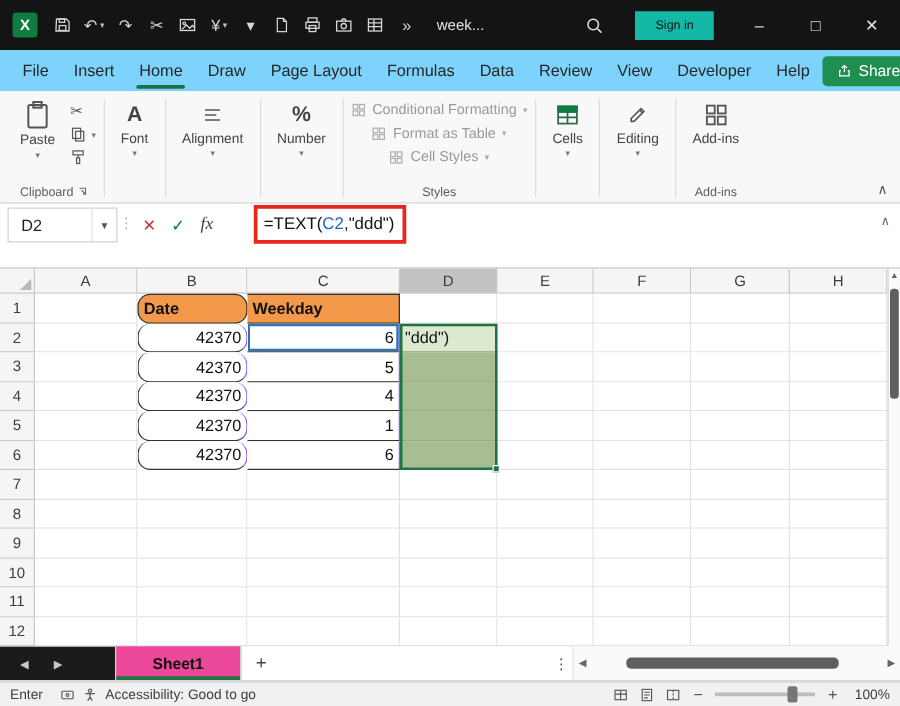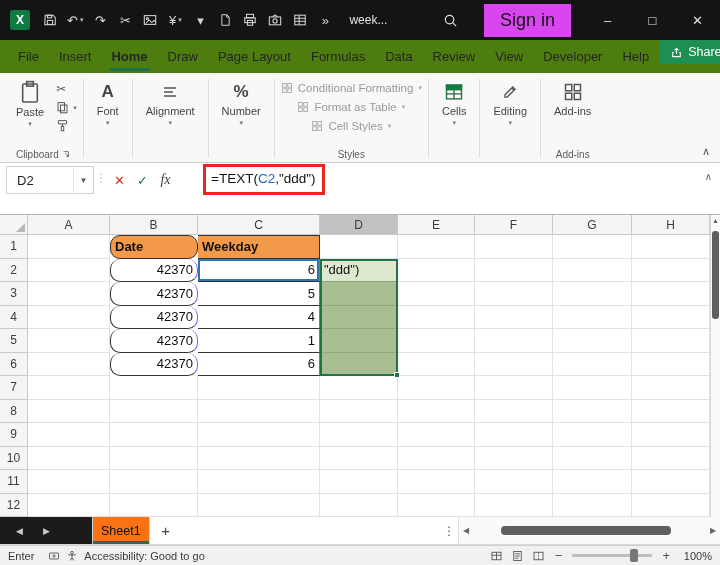--- a/index.html
+++ b/index.html
@@ -11,30 +11,30 @@
   .excel-logo { width: 20px; height: 20px; margin-left: 10px; background: #107C41; border-radius: 3px;
     color: #fff; font-weight: bold; font-size: 12px; display: flex; align-items: center; justify-content: center; }
   .qat { display: flex; align-items: center; gap: 9px; margin-left: 12px; }
   .qat .icon { min-width: 16px; height: 18px; display: flex; align-items: center; justify-content: center;
     font-size: 13px; color: #d6d6d6; }
   .qat .icon svg { stroke: #d6d6d6; }
   .tchev { font-size: 7px; margin-left: 2px; color: #bdbdbd; }
   .doc-name { font-size: 12px; color: #e2e2e2; margin-left: 16px; }
   .tb-right { margin-left: auto; display: flex; align-items: center; height: 100%; }
   .search-btn { width: 30px; display: flex; justify-content: center; }
-  .signin-btn { background: #d946ef; color: #141414; font-size: 18px; padding: 6px 16px; margin: 0 14px 0 18px;
+  .signin-btn { background: #14b8a6; color: #141414; font-size: 10px; padding: 6px 16px; margin: 0 14px 0 18px;
     border: none; cursor: pointer; }
   .win-btn { width: 45px; height: 40px; display: flex; align-items: center; justify-content: center;
     font-size: 13px; color: #e0e0e0; }
 
   
-  .menubar { height: 33px; background: #4d7c0f; display: flex; align-items: flex-start; padding: 0 8px; }
+  .menubar { height: 33px; background: #7dd3fc; display: flex; align-items: center; padding: 16px 8px; }
   .menu-item { padding: 0 10px; font-size: 13px; color: #262626; height: 33px; display: flex; align-items: center;
     position: relative; cursor: pointer; white-space: nowrap; }
-  .menu-item.active { font-weight: bold; }
+  .menu-item.active { font-weight: normal; }
   .menu-item.active::after { content: ""; position: absolute; left: 8px; right: 8px; bottom: 2px; height: 3px;
     background: #1E7145; border-radius: 2px; }
   .share-btn { margin-left: auto; margin-right: 10px; background: #1E8E51; color: #fff; font-size: 12.5px;
     border: none; border-radius: 4px; padding: 5px 12px; display: flex; align-items: center; gap: 6px; cursor: pointer; }
   .share-btn svg { stroke: #fff; }
 
   
   .ribbon { height: 90px; background: #F8F8F8; border-bottom: 1px solid #CFCFCF; display: flex;
     align-items: stretch; padding: 2px 4px 0 4px; position: relative; }
   .rgroup { display: flex; flex-direction: column; align-items: center; position: relative; padding: 2px 5px 16px 5px; }
@@ -107,22 +107,22 @@
   .fill-handle { position: absolute; right: -4px; bottom: -4px; width: 6px; height: 6px; background: #217346;
     border: 1px solid #fff; pointer-events: auto; }
   .vscroll { width: 10px; background: #FAFAFA; border-left: 1px solid #D8D8D8; position: relative; }
   .vscroll .varrow { position: absolute; top: 2px; left: 0; right: 0; text-align: center; font-size: 7px; color: #666; }
   .vthumb { position: absolute; top: 16px; left: 1px; width: 7px; height: 88px; background: #5f5f5f; border-radius: 3px; }
 
   
   .sheetbar { height: 28px; display: flex; align-items: stretch; background: #fff; border-bottom: 1px solid #D8D8D8; }
   .tab-nav { width: 92px; background: #1b1b1b; color: #c9c9c9; display: flex; align-items: center; gap: 20px;
     padding-left: 16px; font-size: 9px; }
-  .sheet-tab { background: #f97316; border-left: 1px solid #D0D0D0; border-right: 1px solid #D0D0D0; display: flex;
-    align-items: center; padding: 0 8px; font-size: 12.5px; font-weight: normal; color: #111; position: relative;
+  .sheet-tab { background: #ec4899; border-left: 1px solid #D0D0D0; border-right: 1px solid #D0D0D0; display: flex;
+    align-items: center; padding: 0 29px; font-size: 12.5px; font-weight: bold; color: #111; position: relative;
     cursor: pointer; }
   .sheet-tab::after { content: ""; position: absolute; left: 0; right: 0; bottom: 0; height: 3px; background: #217346; }
   .add-sheet { width: 32px; display: flex; align-items: center; justify-content: center; font-size: 15px;
     color: #444; cursor: pointer; }
   .sheet-dots { margin-left: auto; width: 18px; display: flex; align-items: center; justify-content: center;
     color: #555; font-size: 12px; }
   .hscroll { width: 262px; background: #FAFAFA; border-left: 1px solid #E0E0E0; display: flex; align-items: center;
     position: relative; }
   .harrow { width: 14px; text-align: center; font-size: 8px; color: #666; }
   .htrack { flex: 1; height: 100%; position: relative; }

